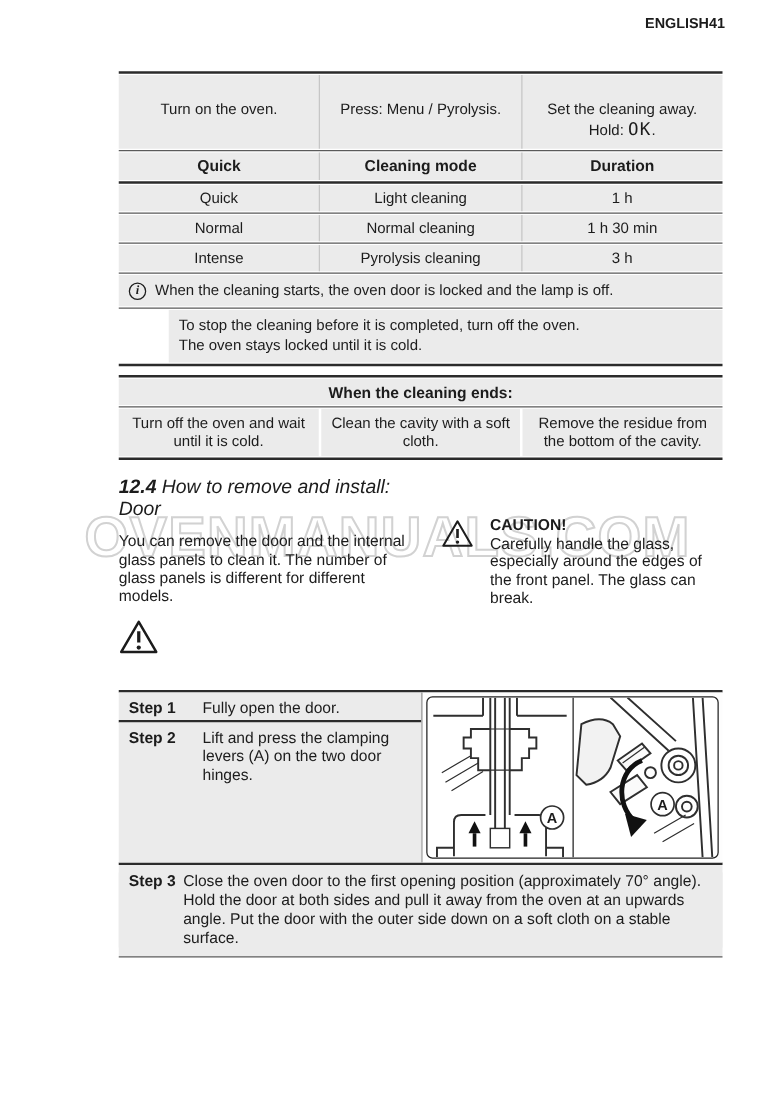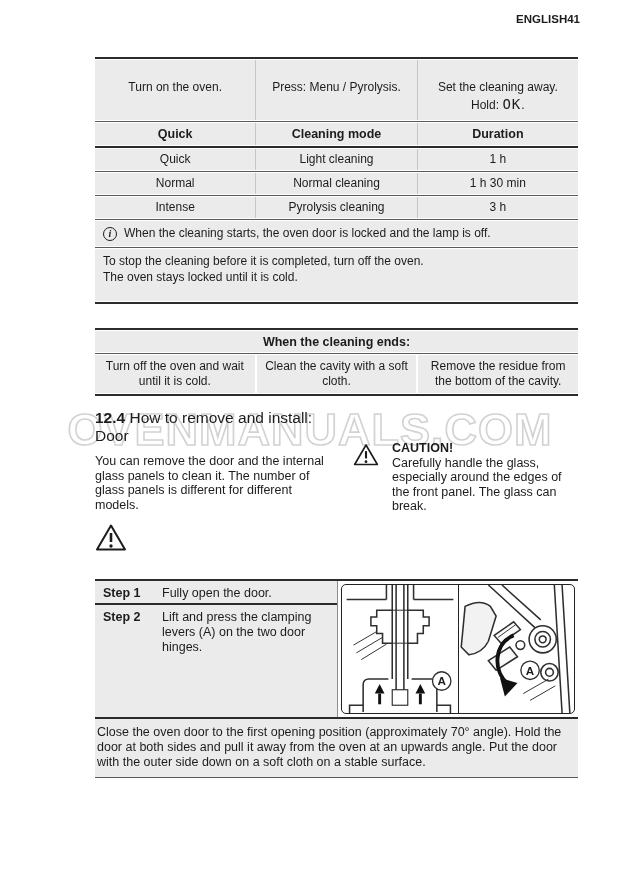--- a/index.html
+++ b/index.html
@@ -37,30 +37,30 @@
   .thead .c { font-weight:bold; font-size:12.5px; padding:4px 6px 3px; }
   .datarow .c { padding:3px 6px; }
 
   .inforow { display:flex; align-items:center; font-size:12px; padding:5px 8px; line-height:15px; }
   .info-icon {
     display:inline-flex; align-items:center; justify-content:center;
     width:14px; height:14px; border:1.2px solid #1c1c1c; border-radius:50%;
     font-size:10px; font-weight:bold; font-family:"Liberation Serif", serif;
     font-style:italic; margin-right:7px; flex:0 0 auto;
   }
-  .noterow { font-size:12px; line-height:15.5px; padding:5px 8px 16px; }
-
-  .t2 { margin-top:24px; }
+  .noterow { font-size:12px; line-height:15.5px; padding:5px 8px 6px;margin-left:40px; }
+
+  .t2 { margin-top:7px; }
   .t2 .t2title { text-align:center; font-weight:bold; font-size:12.5px; padding:4px 6px 3px; }
   .t2 .row3 .c { padding:4px 8px; }
   .t2 .row3 .sep { border-left:2px solid #ffffff; }
 
   
   .section { position:relative; margin-top:13px; }
-  .section-heading { font-size:15.5px; line-height:18px; width:250px; }
+  .section-heading { font-size:15.5px; line-height:18px; width:250px;font-style:italic; }
   .section-heading .num { font-weight:bold; }
   .intro { width:238px; font-size:12.5px; line-height:14.5px; margin-top:9px; }
 
   .caution-box { position:absolute; left:258px; top:32px; width:226px; display:flex; }
   .tri-icon { flex:0 0 auto; }
   .caution-box .tri-icon { width:26px; margin-top:2px; }
   .caution-text { margin-left:13px; font-size:12.5px; line-height:14.5px; width:176px; }
   .bold { font-weight:bold; }
 
   .warning-box { display:flex; margin-top:9px; }
@@ -246,18 +246,19 @@
               <circle cx="73" cy="88" r="9.5" fill="#fff" stroke="#2f2f2f" stroke-width="1.4"></circle>
               <text x="73" y="92.5" text-anchor="middle" font-size="12" font-weight="bold" fill="#1c1c1c" font-family="Liberation Sans, sans-serif">A</text>
             </svg>
           </div>
         </div>
       </div>
       <div class="sg-cell sg-label">Step 2</div>
       <div class="sg-cell sg-text">Lift and press the clamping levers (A) on the two door hinges.</div>
     </div>
     <div class="step3row">
+      <div class="sg-cell sg-label">Step 3</div>
       <div class="sg-cell sg-text">Close the oven door to the first opening position (approximately 70° angle). Hold the door at both sides and pull it away from the oven at an upwards angle. Put the door with the outer side down on a soft cloth on a stable surface.</div>
     </div>
     <div class="rule rule-thin"></div>
   </div>
 
 </div>
 
 </body></html>

